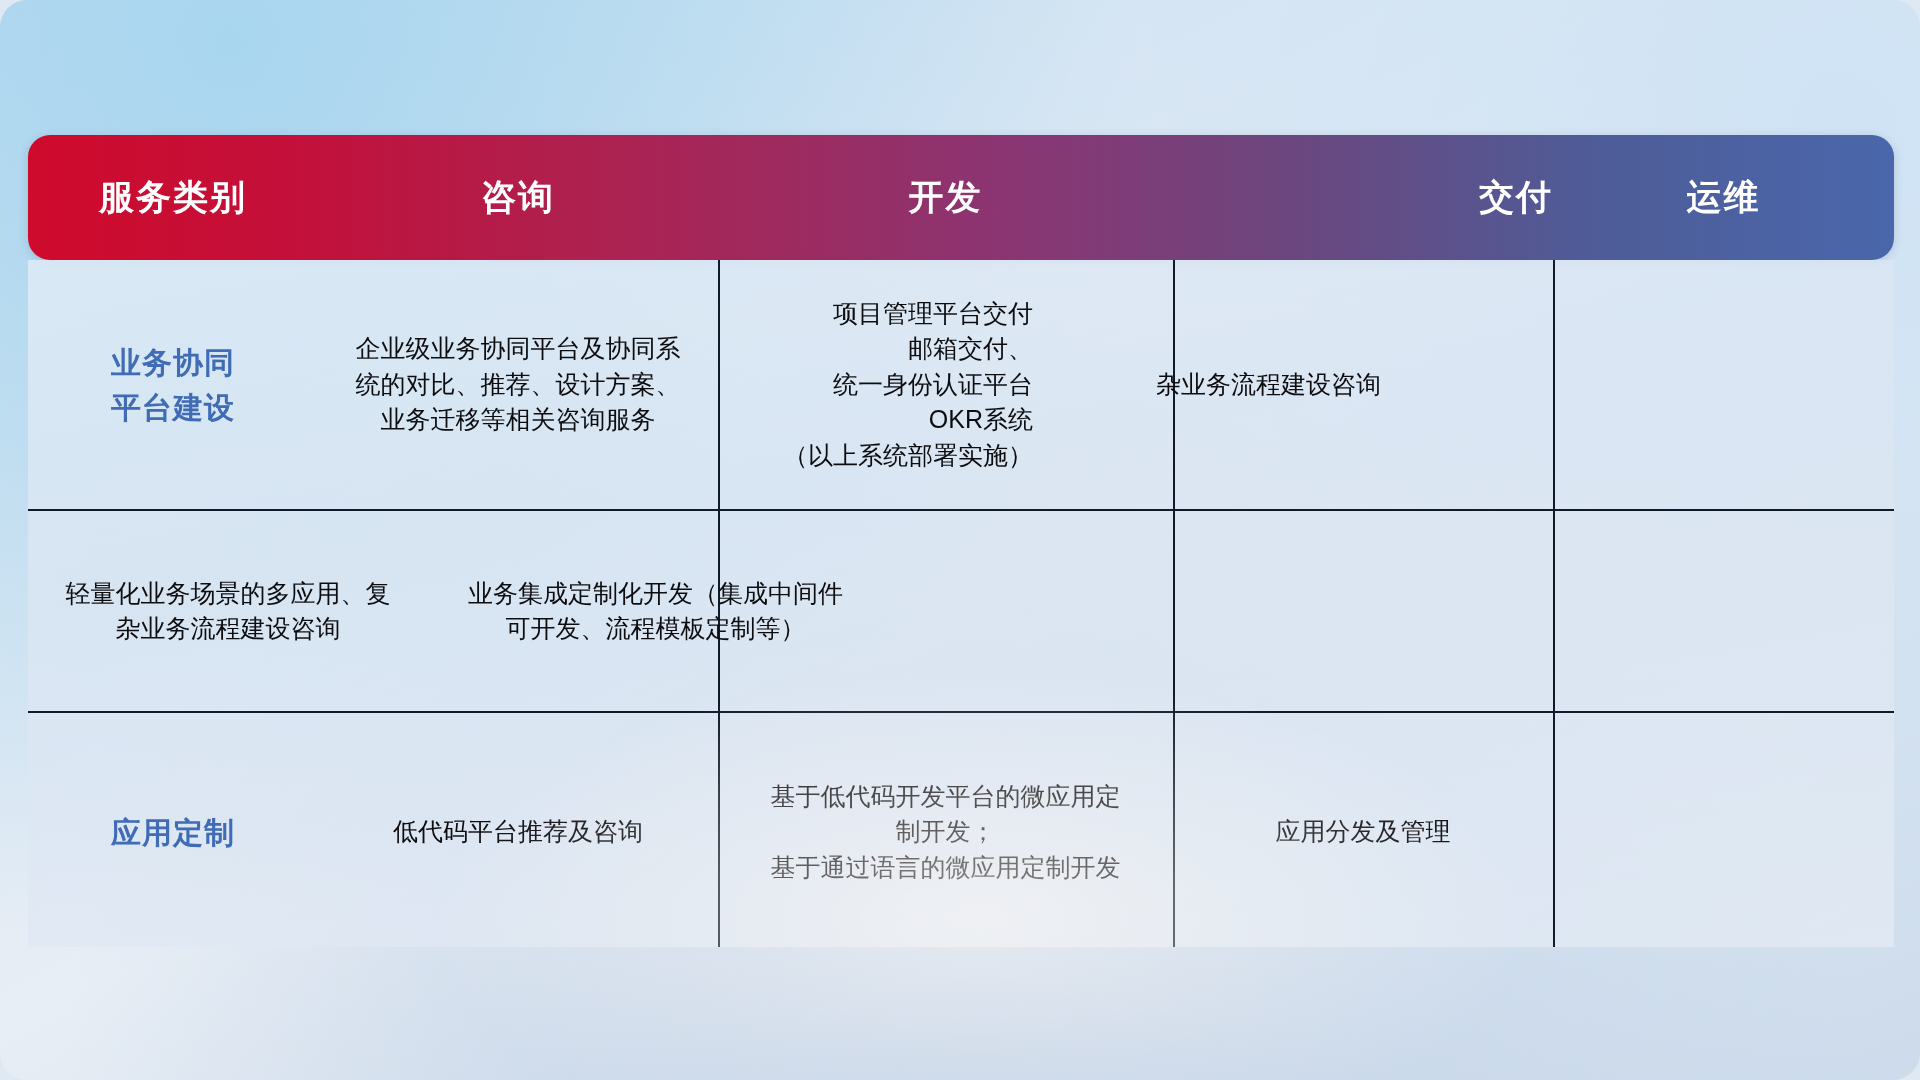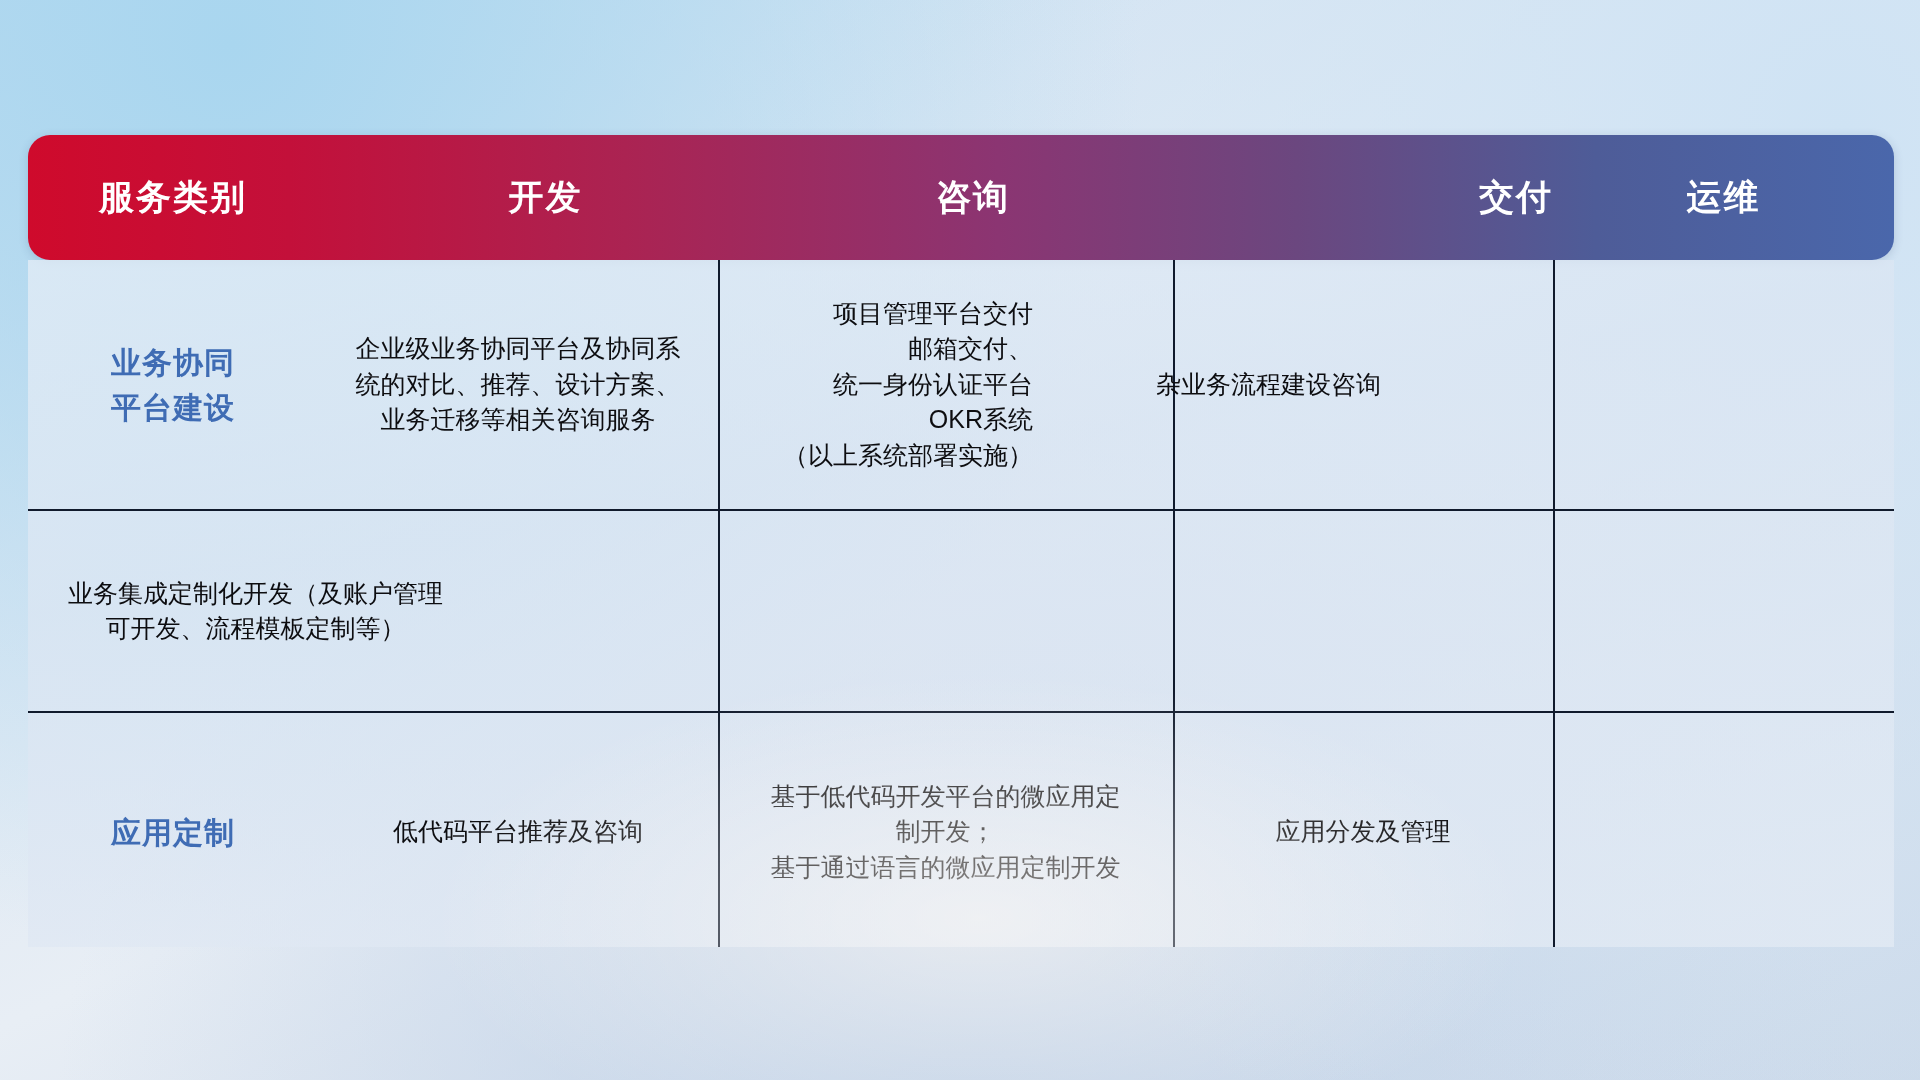--- a/index.html
+++ b/index.html
@@ -17,20 +17,21 @@
   
   #page {
     position: relative;
     width: 1920px;
     height: 1080px;
     background:
       radial-gradient(circle at 12% 4%, #a9d6ef 0%, rgba(169,214,239,0) 46%),
       radial-gradient(circle at 96% 12%, #cfe3f4 0%, rgba(207,227,244,0) 55%),
       radial-gradient(circle at 50% 108%, #c2d3e8 0%, rgba(194,211,232,0) 60%),
       linear-gradient(155deg, #bfdcf0 0%, #dbe7f3 28%, #e8eef5 52%, #d9e2ee 76%, #ccd9e9 100%);
+    border-radius: 27px;
   }
   #page:after {
     
     content: "";
     position: absolute;
     left: 22%;
     top: 62%;
     width: 58%;
     height: 46%;
     background: radial-gradient(ellipse at center, rgba(255,250,245,0.55) 0%, rgba(255,250,245,0) 70%);
@@ -136,22 +137,22 @@
 </style>
 </head>
 <body>
 
 <div id="page">
 
   <div class="table-wrap">
 
     <div class="thead">
       <div class="th c0">服务类别</div>
+      <div class="th c1">咨询</div>
       <div class="th c2">开发</div>
-      <div class="th c1">咨询</div>
       <div class="th c3">交付</div>
       <div class="th c4">运维</div>
     </div>
 
     <div class="tbody">
 
       <div class="vline v1"></div>
       <div class="vline v2"></div>
       <div class="vline v3"></div>
 
@@ -163,21 +164,23 @@
 业务迁移等相关咨询服务</div>
         <div class="td c3">项目管理平台交付
 邮箱交付、
 统一身份认证平台
 OKR系统
 （以上系统部署实施）</div>
         <div class="td c4">杂业务流程建设咨询</div>
       </div>
 
       <div class="trow r2">
-        <div class="td c2">业务集成定制化开发（及账户管理
+        <div class="td c1">轻量化业务场景的多应用、复
+杂业务流程建设咨询</div>
+        <div class="td c2">业务集成定制化开发（集成中间件
 可开发、流程模板定制等）</div>
         <div class="td c3"></div>
         <div class="td c4"></div>
       </div>
 
       <div class="trow r3">
         <div class="td cat c0">应用定制</div>
         <div class="td c1">低代码平台推荐及咨询</div>
         <div class="td c2">基于低代码开发平台的微应用定
 制开发；

